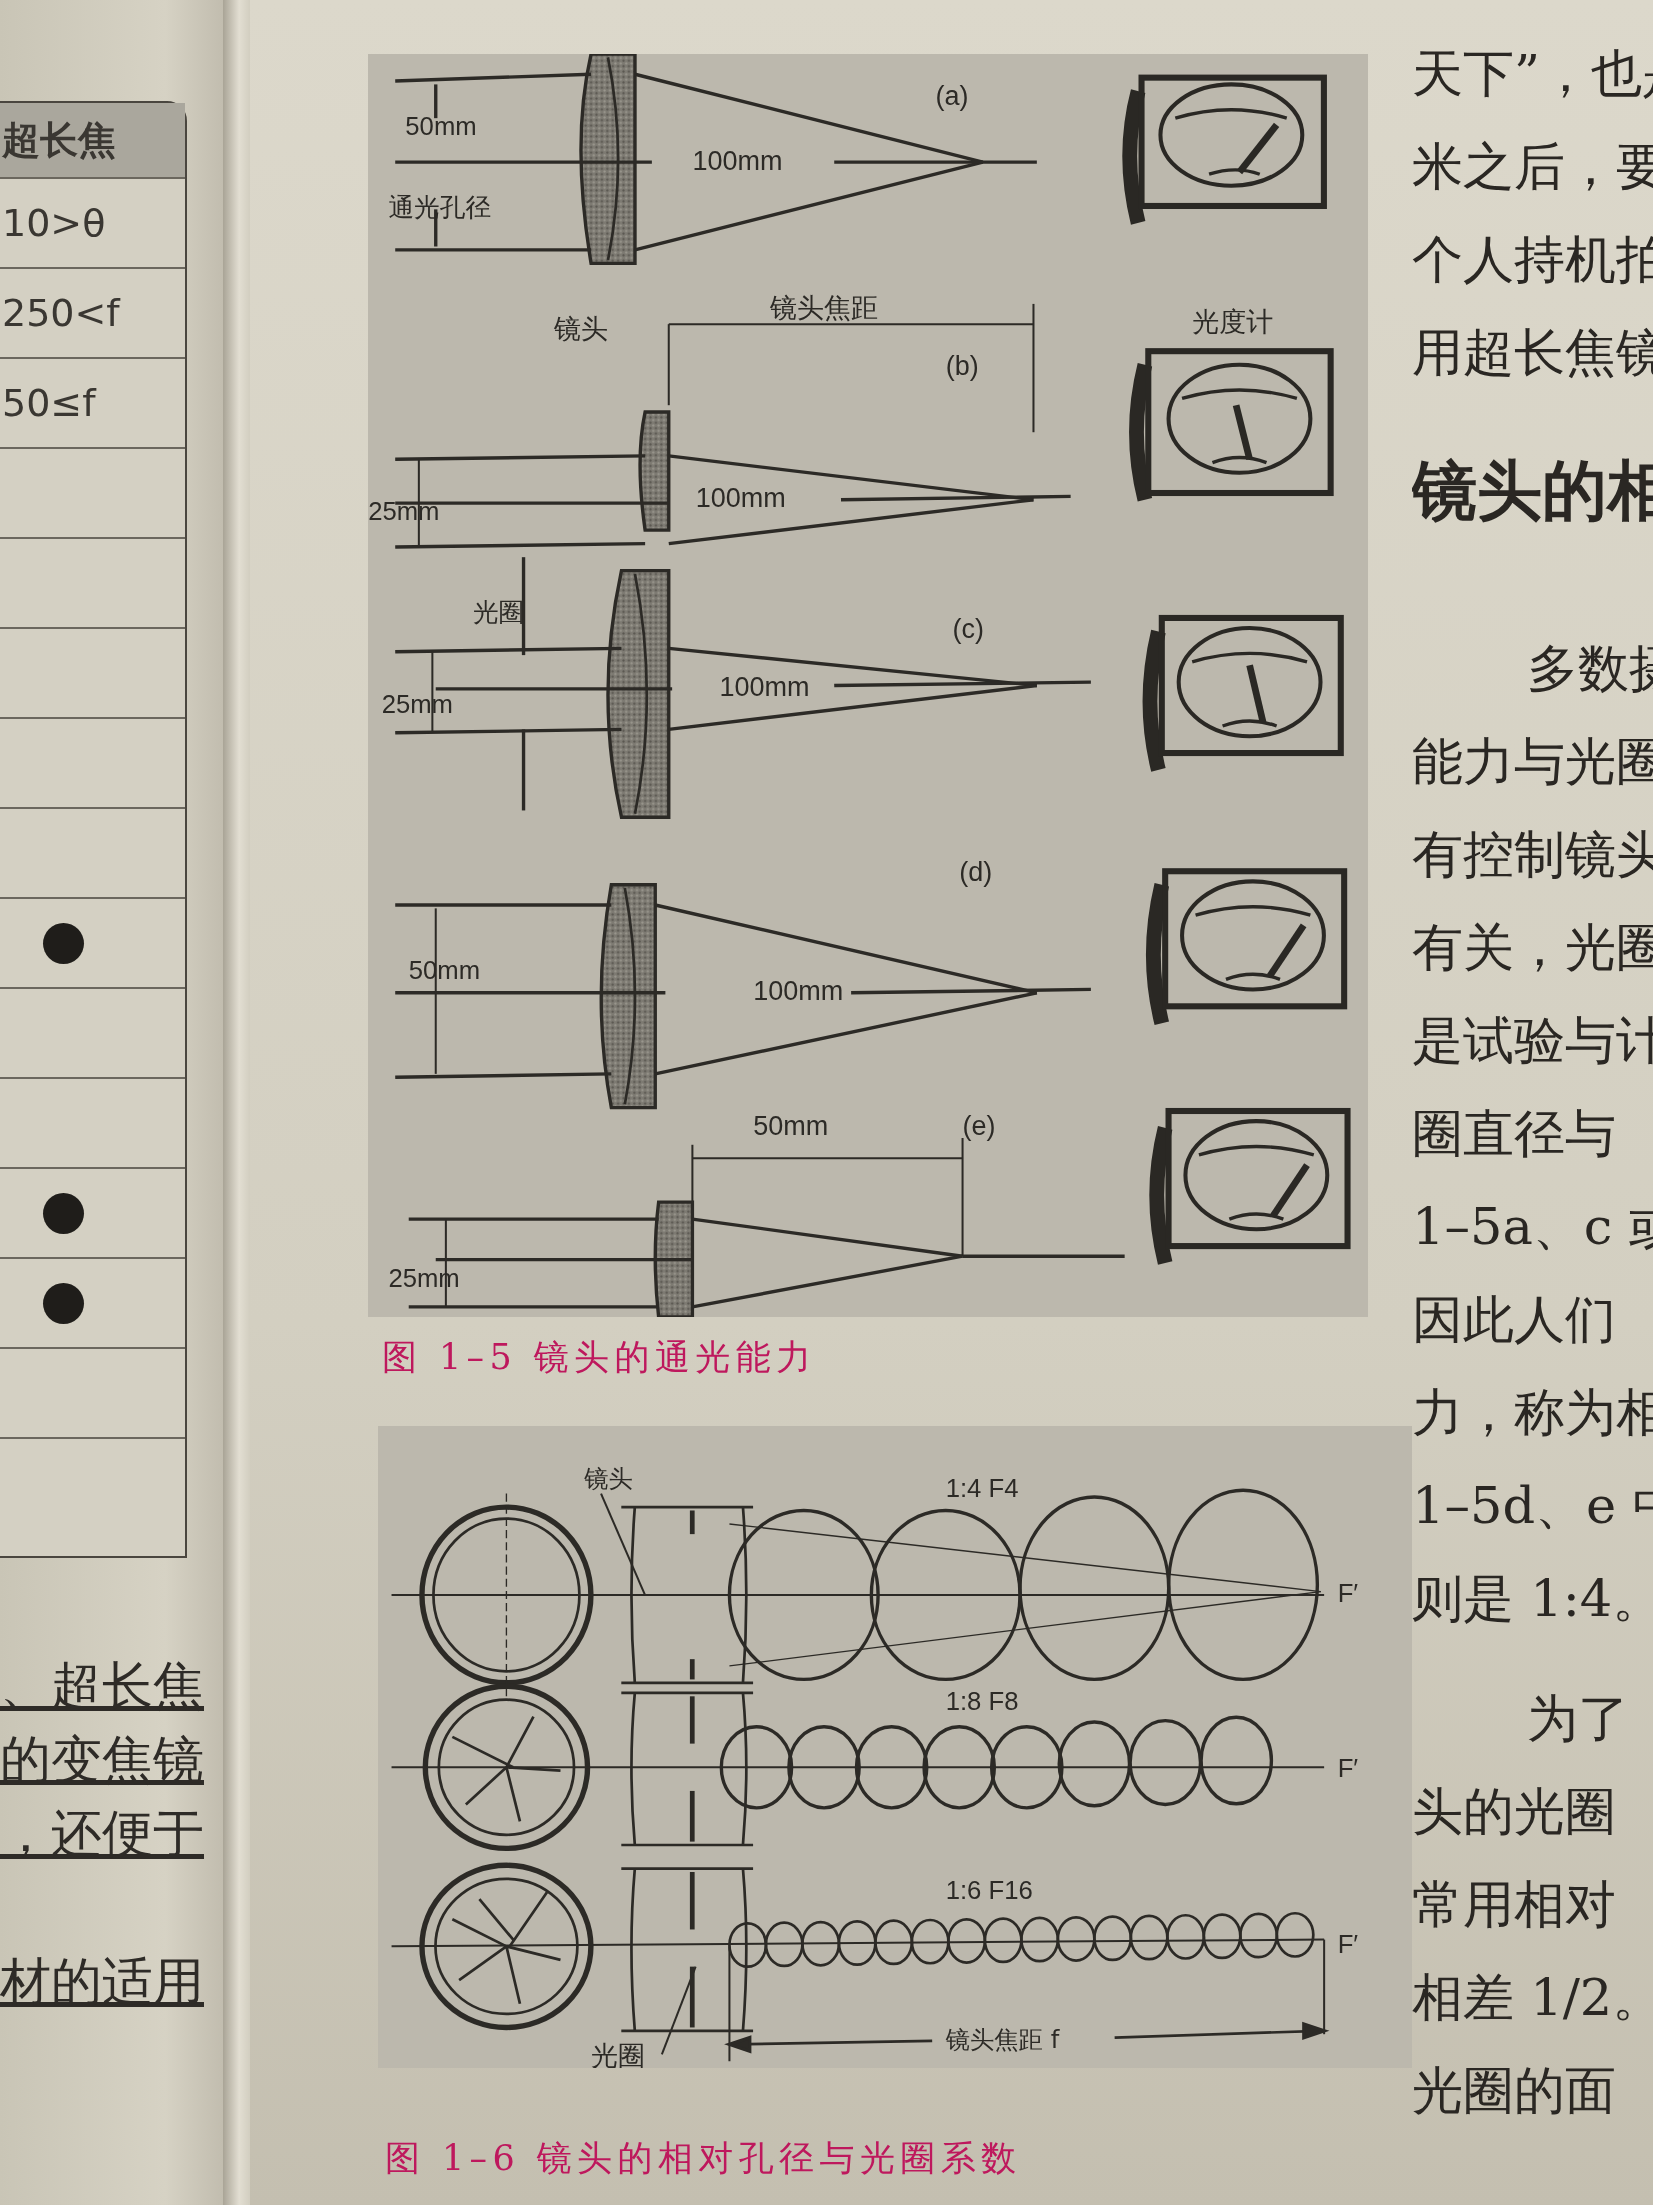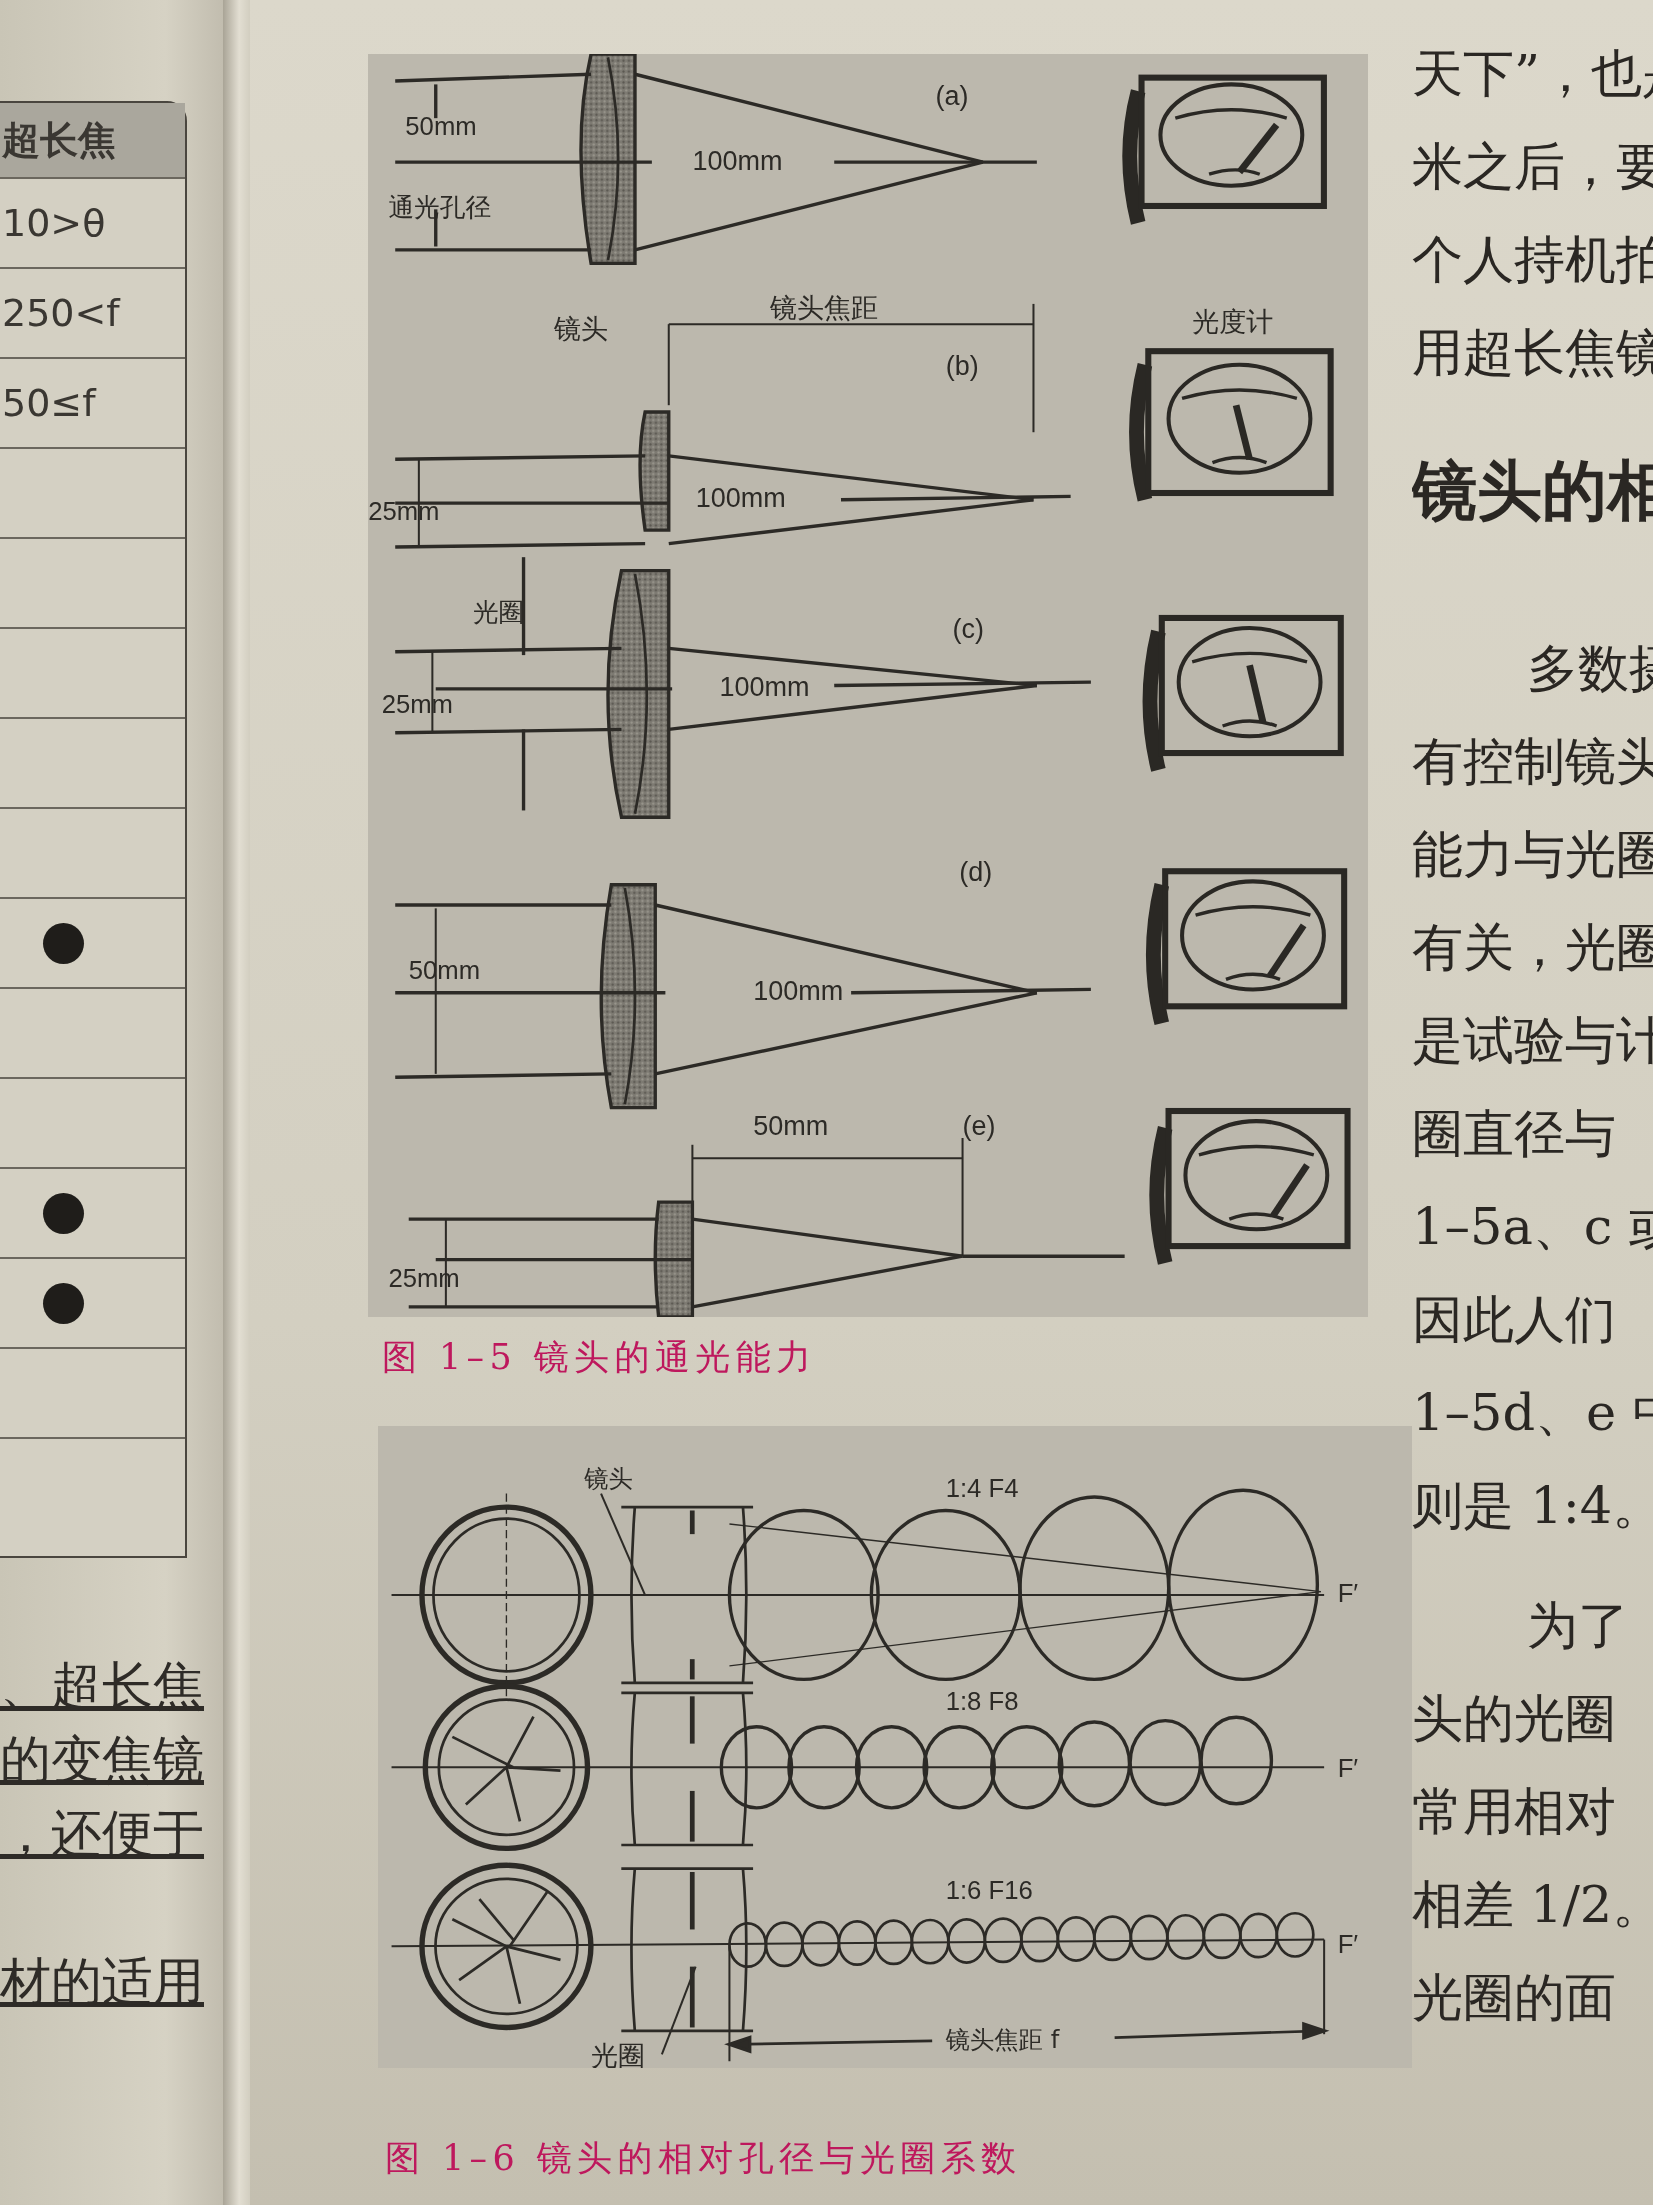--- a/index.html
+++ b/index.html
@@ -345,27 +345,28 @@
 </div>
 <div class="caption" style="left:385px; top:2135px;">图 1–6   镜头的相对孔径与光圈系数</div>
 
 <div class="body-text">
   <div>天下”，也是</div>
   <div>米之后，要</div>
   <div>个人持机拍</div>
   <div>用超长焦镜</div>
   <div class="head">镜头的相</div>
   <div class="indent">多数摄</div>
+  <div>能力与光圈</div>
   <div>有控制镜头</div>
-  <div>能力与光圈</div>
   <div>有关，光圈</div>
   <div>是试验与计</div>
   <div>圈直径与</div>
   <div>1–5a、c 或</div>
   <div>因此人们</div>
+  <div>力，称为相</div>
   <div>1–5d、e 中</div>
   <div>则是 1:4。</div>
   <div class="blank"></div>
   <div class="indent">为了</div>
   <div>头的光圈</div>
   <div>常用相对</div>
   <div>相差 1/2。</div>
   <div>光圈的面</div>
 </div>
 

